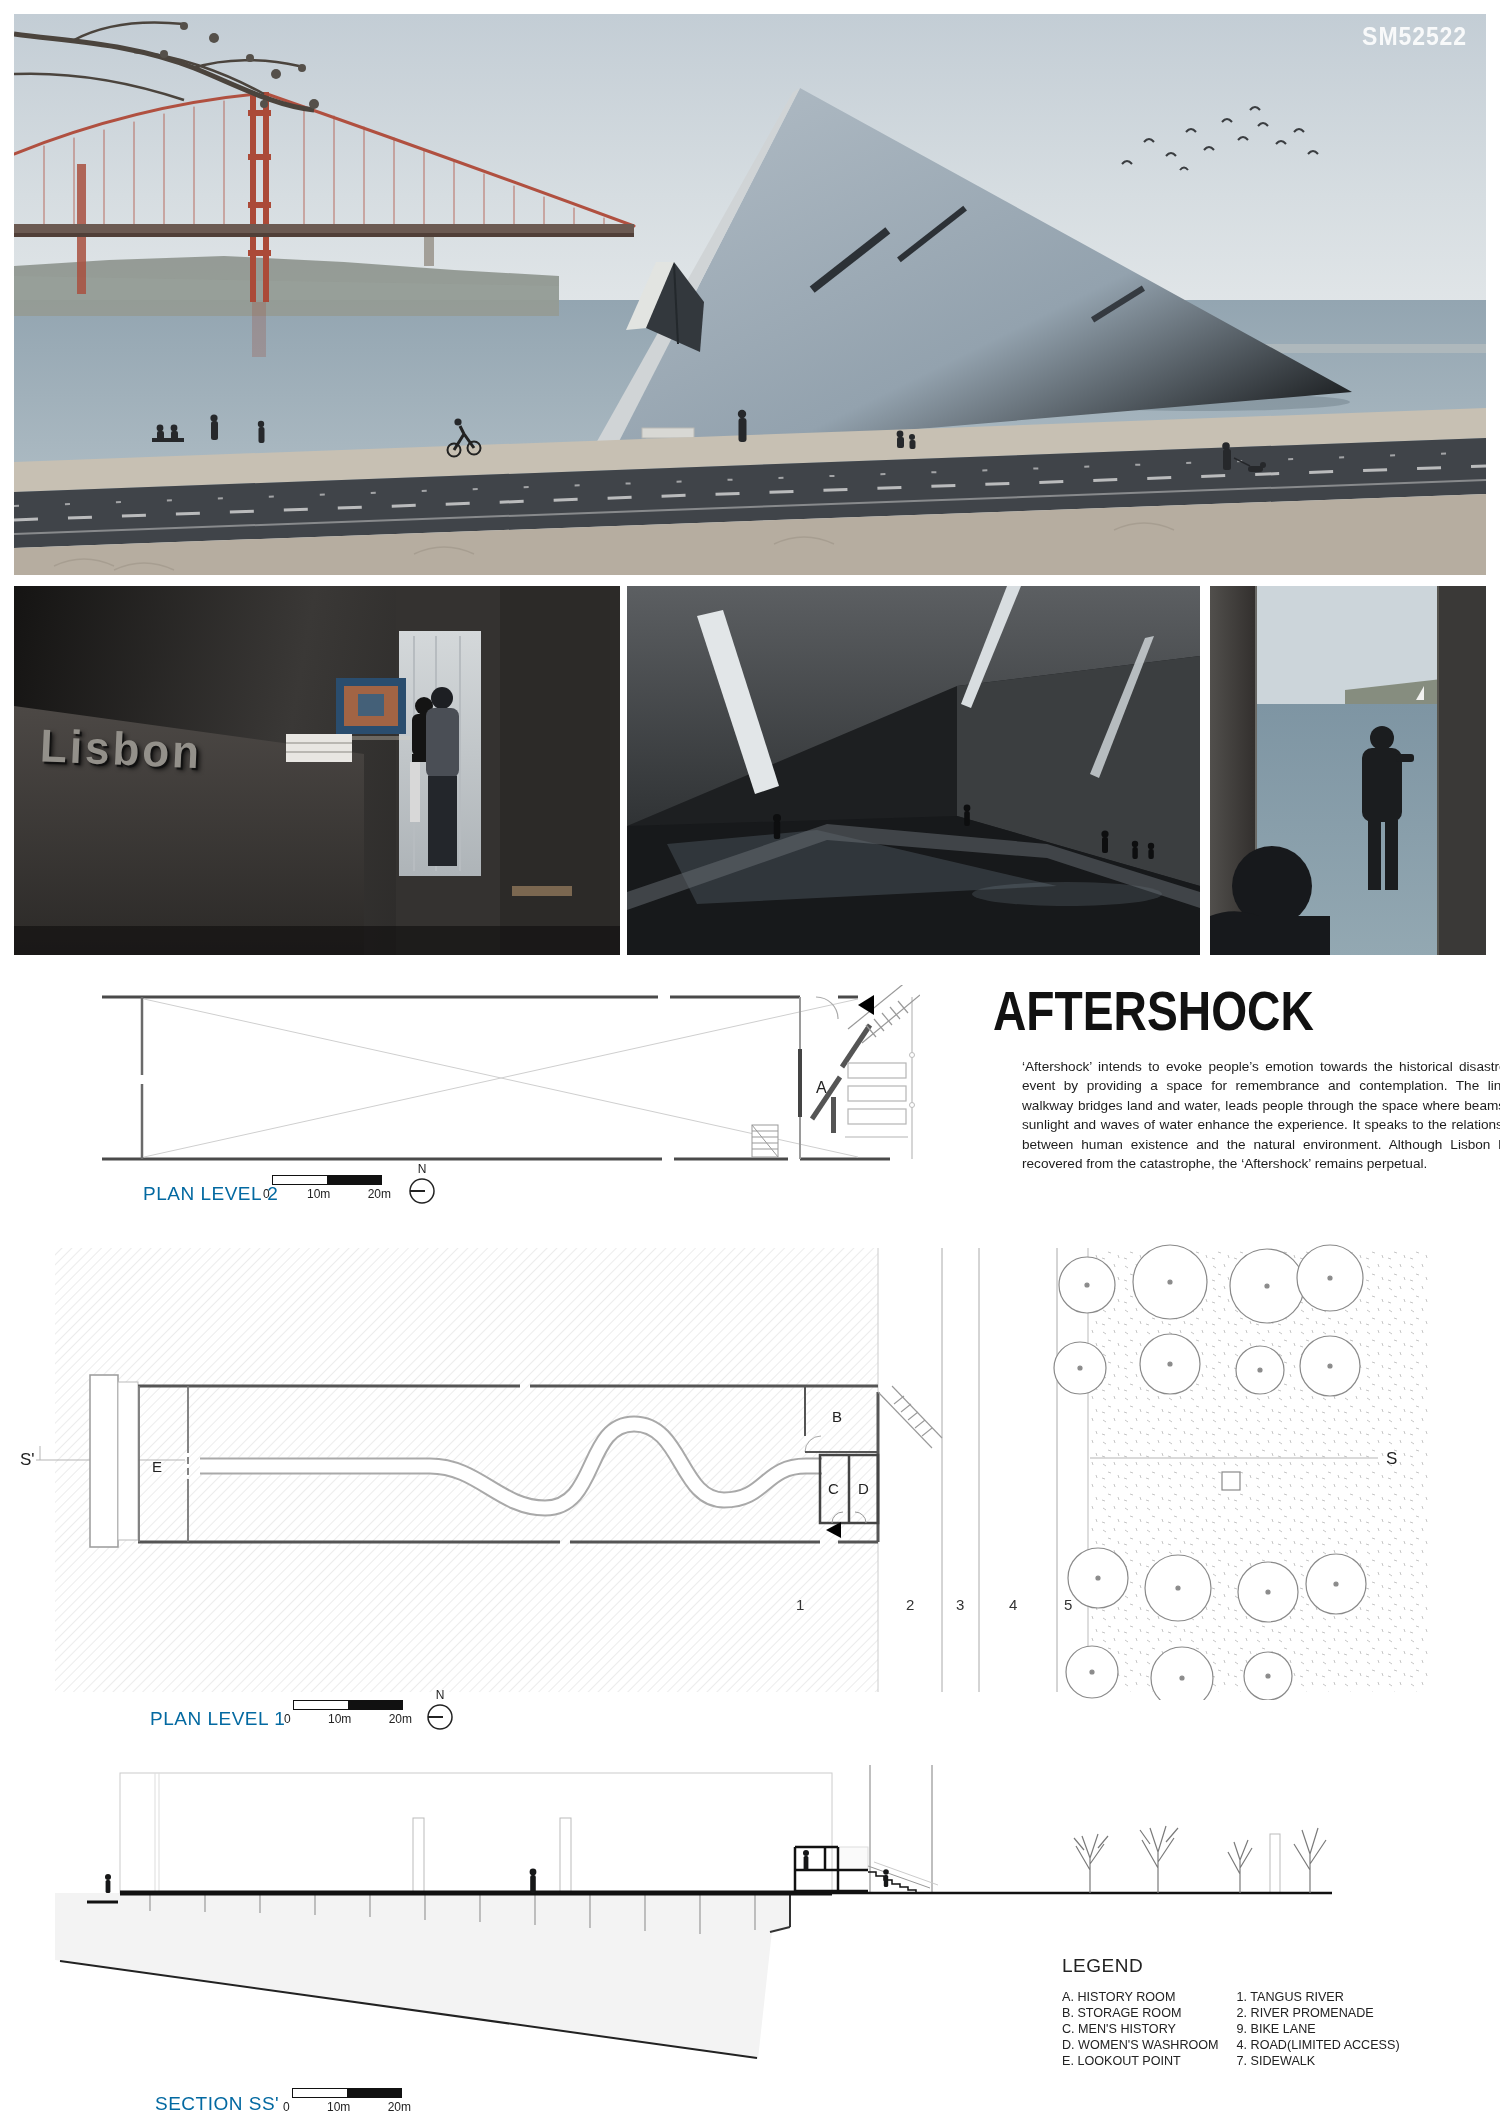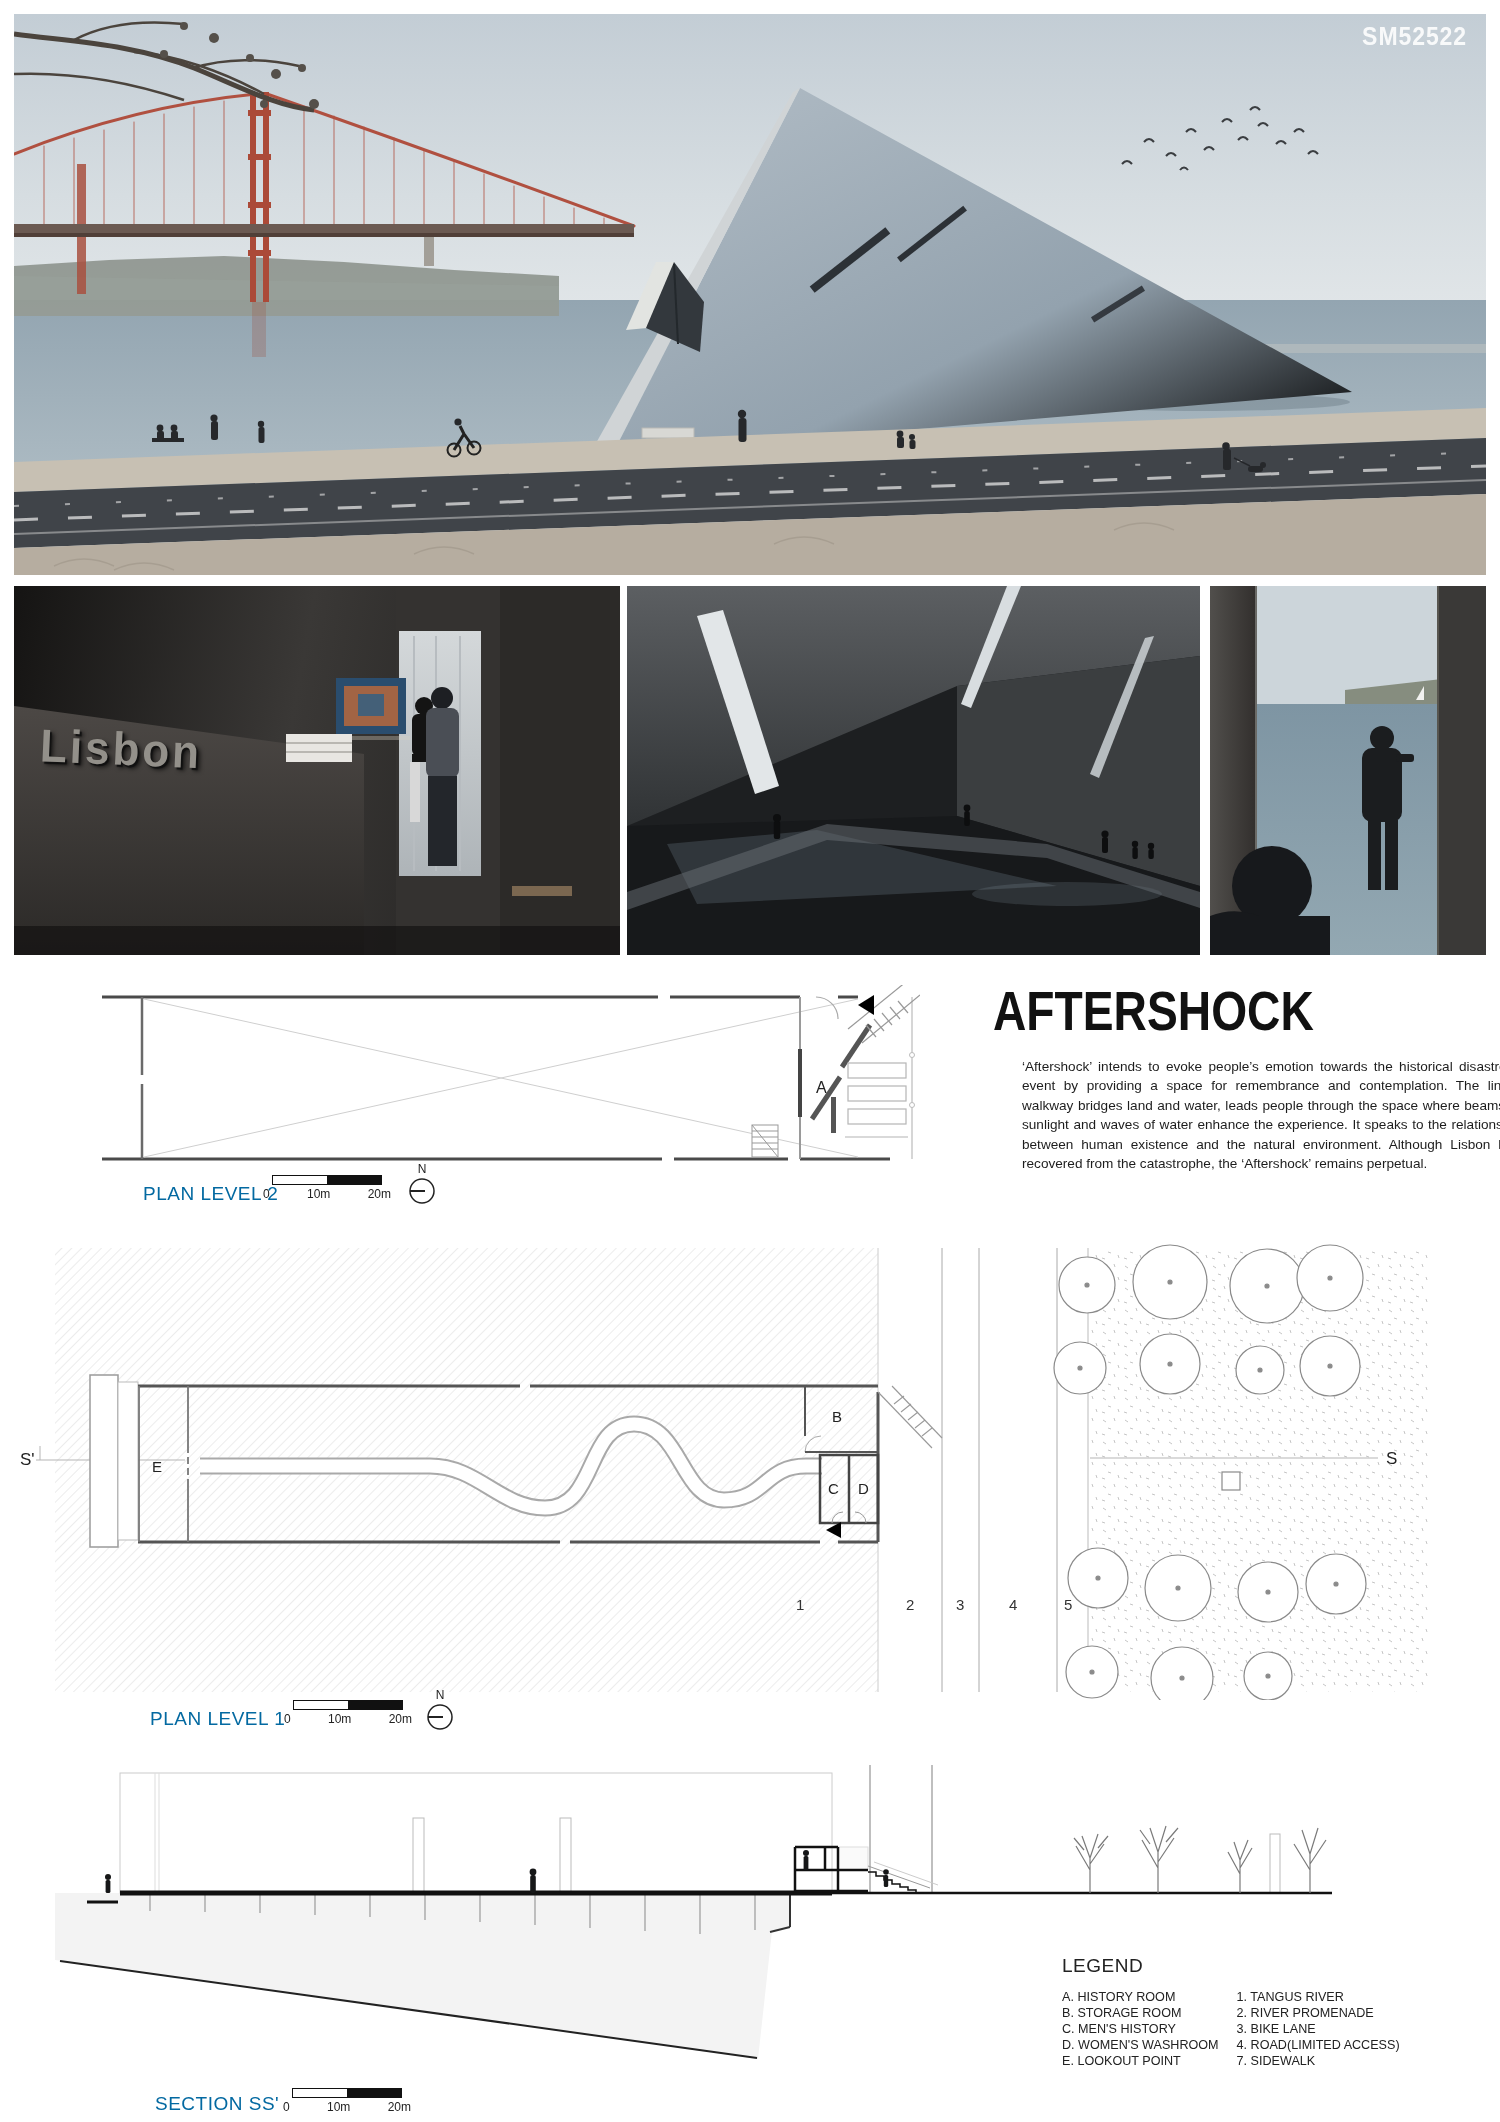--- a/index.html
+++ b/index.html
@@ -615,18 +615,18 @@
     <div class="legend-col">
       <div>A. HISTORY ROOM</div>
       <div>B. STORAGE ROOM</div>
       <div>C. MEN'S HISTORY</div>
       <div>D. WOMEN'S WASHROOM</div>
       <div>E. LOOKOUT POINT</div>
     </div>
     <div class="legend-col">
       <div>1. TANGUS RIVER</div>
       <div>2. RIVER PROMENADE</div>
-      <div>3. BIKE LANE</div>
+      <div>9. BIKE LANE</div>
       <div>4. ROAD(LIMITED ACCESS)</div>
       <div>7. SIDEWALK</div>
     </div>
   </div>
 </div>
 
 </body></html>

